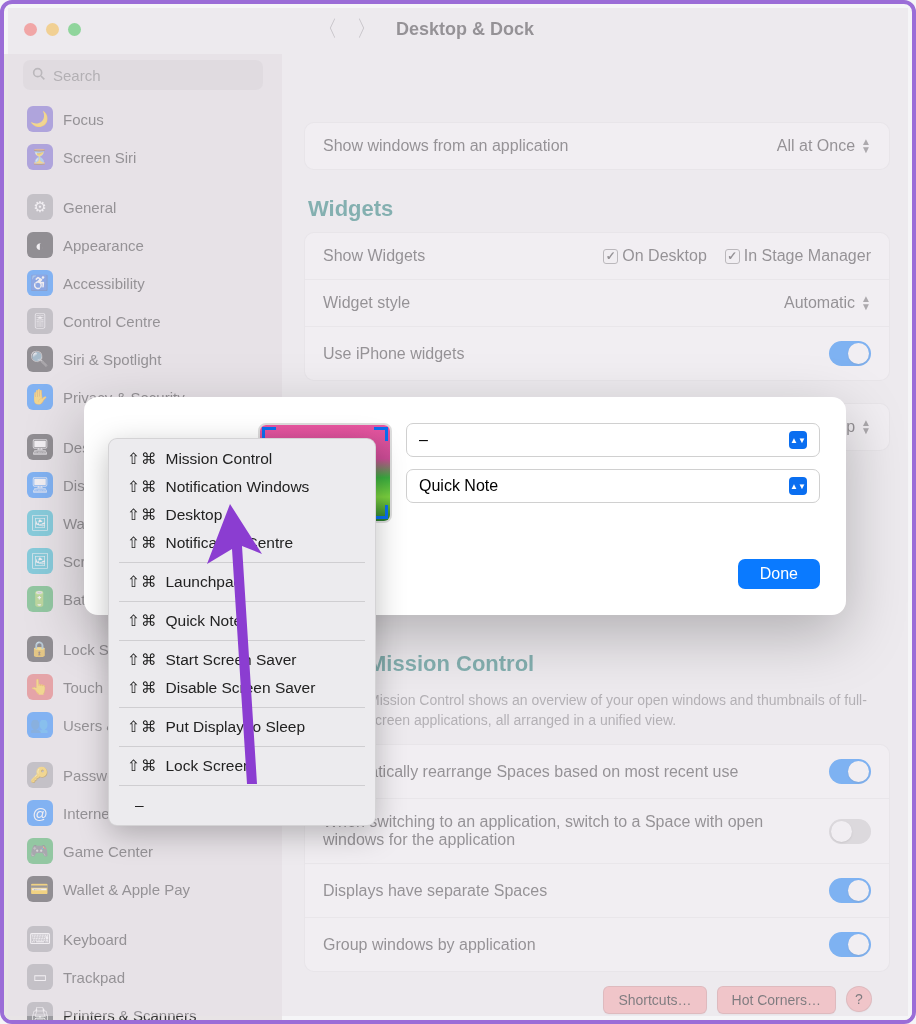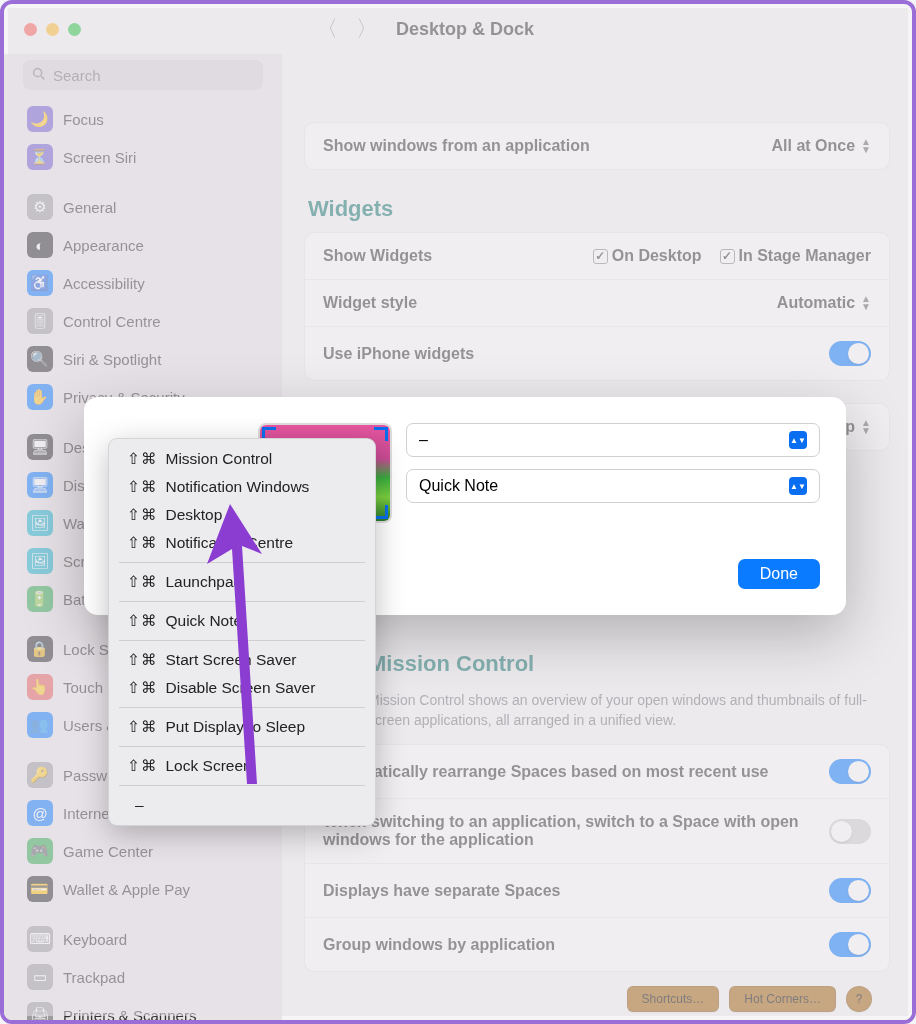--- a/index.html
+++ b/index.html
@@ -21,36 +21,36 @@
 .side-item { display: flex; align-items: center; gap: 10px; padding: 6px 8px; border-radius: 7px; font-size: 15px; color: #333; cursor: default; }
 .side-item .icon { width: 26px; height: 26px; border-radius: 6px; display: flex; align-items: center; justify-content: center; font-size: 15px; color: white; flex-shrink: 0; }
 .side-sep { height: 12px; }
 .main { flex: 1; background: #f5f5f7; display: flex; flex-direction: column; overflow: hidden; }
 .main-header { height: 50px; display: flex; align-items: center; gap: 18px; padding: 0 22px; position: absolute; top: 0; left: 290px; right: 0; }
 .nav-arrow { color: #a0a0a0; font-size: 22px; cursor: default; }
 .main-title { font-size: 18px; font-weight: 700; color: #333; }
 .main-content { padding: 18px 22px; margin-top: 50px; overflow: hidden; }
 .section { margin-bottom: 22px; }
 .section-header { font-size: 22px; font-weight: 700; color: #0f766e; margin-bottom: 10px; padding-left: 4px; }
-.panel { background: #fff; border-radius: 10px; border: 1px solid rgba(0,0,0,0.08); font-weight: bold; }
+.panel { background: #fff; border-radius: 10px; border: 1px solid rgba(0,0,0,0.08); }
 .row { display: flex; align-items: center; justify-content: space-between; padding: 14px 18px; border-bottom: 1px solid rgba(0,0,0,0.07); font-size: 16px; color: #333; }
 .row:last-child { border-bottom: none; }
 .row-label { color: #333; }
 .row-right { display: flex; align-items: center; gap: 4px; color: #333; text-align: center; }
 .popup-btn { display: inline-flex; align-items: center; gap: 6px; }
 .popup-arrows { font-size: 10px; color: #666; line-height: 8px; }
 .checkbox { width: 15px; height: 15px; border: 1px solid #888; border-radius: 3px; display: inline-flex; align-items: center; justify-content: center; font-size: 12px; background: #fff; }
 .checkbox.checked::before { content: "✓"; color: #333; font-weight: bold; }
 .toggle { width: 42px; height: 25px; border-radius: 13px; background: #d0d0d0; position: relative; }
 .toggle::after { content: ""; position: absolute; width: 21px; height: 21px; border-radius: 50%; background: #fff; top: 2px; left: 2px; box-shadow: 0 1px 2px rgba(0,0,0,0.2); }
 .toggle.on { background: #007aff; }
 .toggle.on::after { left: auto; right: 2px; }
 .desc { font-size: 14px; color: #777; padding: 4px 18px 14px; line-height: 1.4; }
 .btn-row { display: flex; gap: 10px; justify-content: flex-end; padding: 14px 18px; }
-.btn { border: 1px solid rgba(0,0,0,0.15); background: #a16207; border-radius: 6px; padding: 5px 14px; font-size: 12px; box-shadow: 0 1px 1px rgba(0,0,0,0.05); }
+.btn { border: 1px solid rgba(0,0,0,0.15); background: #fca5a5; border-radius: 6px; padding: 5px 14px; font-size: 14px; box-shadow: 0 1px 1px rgba(0,0,0,0.05); }
 .help-btn { width: 26px; height: 26px; border-radius: 50%; display: flex; align-items: center; justify-content: center; padding: 0; }
 
 
 .dim { position: absolute; inset: 4px; background: rgba(230,224,232,0.55); pointer-events: none; }
 .modal { position: absolute; left: 80px; top: 393px; width: 762px; background: #fff; border-radius: 14px; box-shadow: 0 20px 60px rgba(0,0,0,0.25); padding: 26px; }
 .modal-content { display: flex; gap: 14px; align-items: stretch; }
 .thumb { width: 134px; height: 100px; border-radius: 8px; position: relative; overflow: hidden; border: 2px solid #ddd; }
 .thumb .corner { position: absolute; width: 14px; height: 14px; border: 3px solid #0a6ef0; }
 .thumb .tl { top: 2px; left: 2px; border-right: none; border-bottom: none; }
 .thumb .tr { top: 2px; right: 2px; border-left: none; border-bottom: none; }

